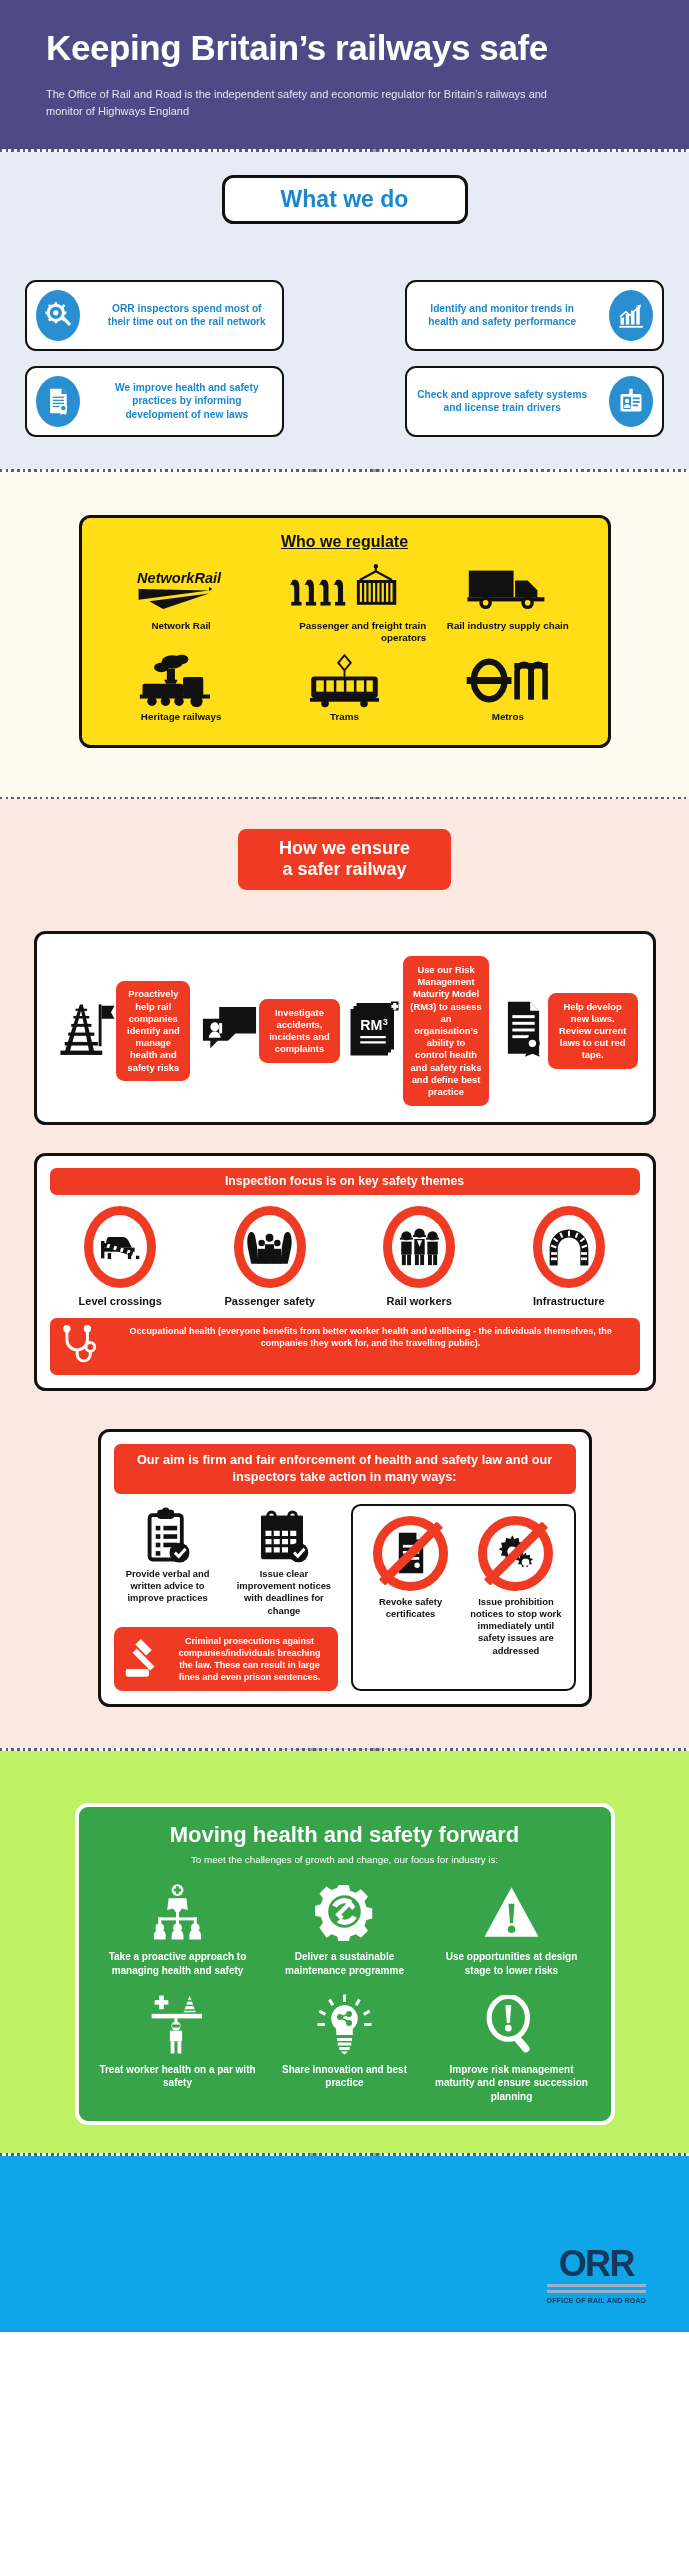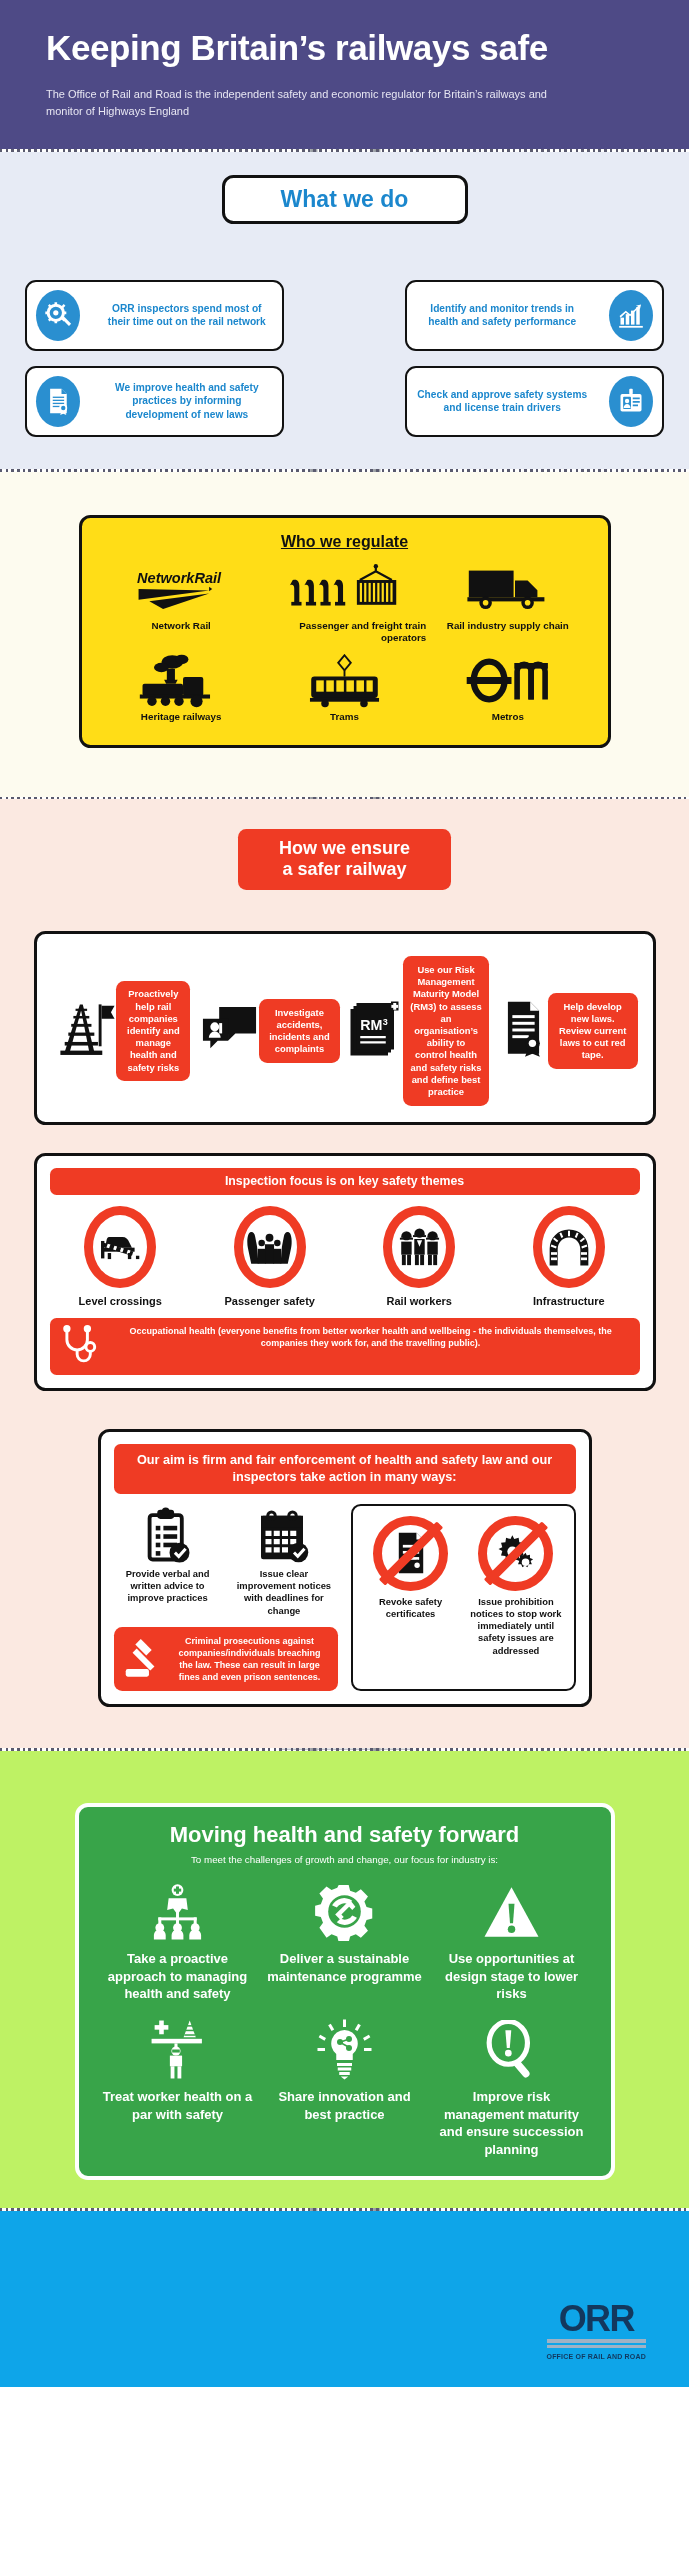--- a/index.html
+++ b/index.html
@@ -132,21 +132,21 @@
   
   .green-sign {
     width: 540px; margin: 0 auto; background: #38a449; border: 4.1px solid #ffffff;
     border-radius: 13px; padding: 14.7px 19.6px 18px 19.6px; position: relative; z-index: 2;
   }
   .green-sign h2 { color:#fff; text-align:center; font-size: 22px; font-weight:bold; }
   .green-sub { color:#fff; text-align:center; font-size: 9.8px; margin-top: 6.5px; }
   .ggrid { display:grid; grid-template-columns: repeat(3,1fr); row-gap: 14.7px; column-gap: 8.2px; margin-top: 14.7px; }
   .gcell { text-align:center; display:flex; flex-direction:column; align-items:center; }
   .gcell .ic { height: 64px; display:flex; align-items:center; justify-content:center; }
-  .gcell .lbl { color:#fff; font-size:13px; font-weight:bold; line-height:1.35; margin-top:6.5px; }
+  .gcell .lbl { color:#fff; font-size:10px; font-weight:bold; line-height:1.35; margin-top:6.5px; }
 
   
   .footer { height: 176px; position: relative; }
   .orr-logo { position:absolute; right: 43px; top: 90px; text-align:center; }
   .orr-logo .mark { font-size: 36px; font-weight: bold; color:#13385e; letter-spacing: -1.6px; line-height:1; }
   .orr-logo .bars { height: 3.3px; background:#9fb2c4; margin: 2.5px 0; }
   .orr-logo .bars2 { height: 3.3px; background:#9fb2c4; margin-bottom: 4.1px; }
   .orr-logo .name { font-size: 7px; font-weight:bold; color:#13385e; letter-spacing: 0.2px; }
   .icon-black { fill: #111111; }
   .icon-white { fill: #ffffff; }

